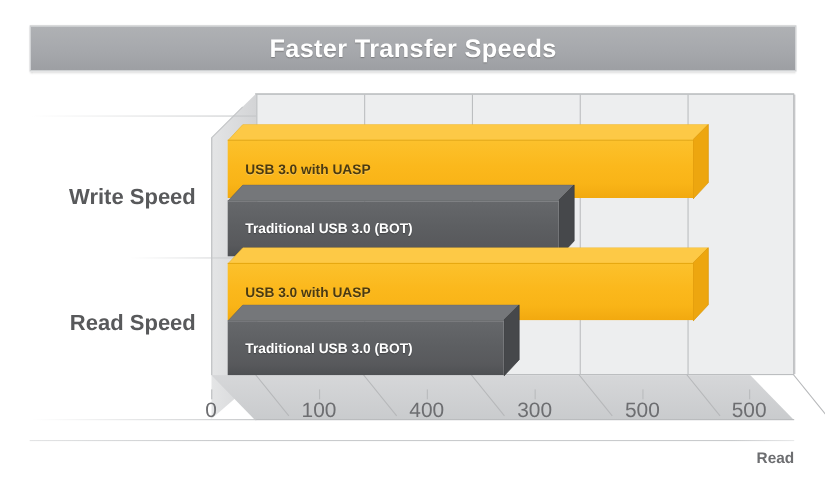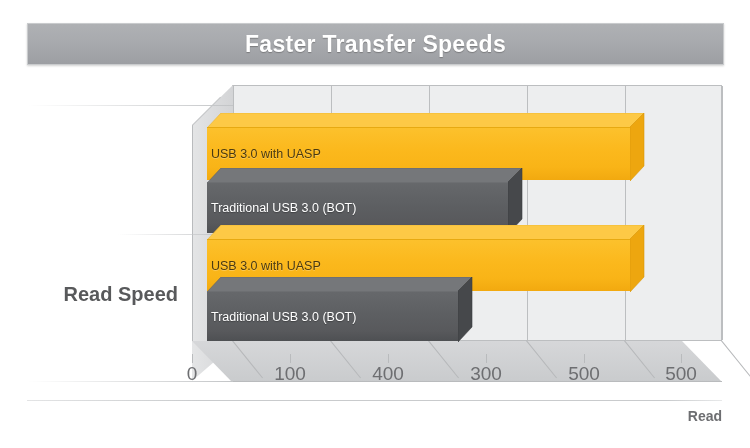--- a/index.html
+++ b/index.html
@@ -70,21 +70,21 @@
   }
 
   
   .bar{position:absolute;}
   .bar .front{
     position:absolute;left:0;top:0;height:100%;width:100%;
     box-sizing:border-box;
     display:flex;align-items:center;
   }
   .bar-label{
-    font-size:12.5px;font-weight:normal;white-space:nowrap;padding-left:4px;
+    font-size:12.5px;font-weight:bold;white-space:nowrap;padding-left:16px;
   }
 
   .bar.yellow .front{
     background:linear-gradient(to bottom,#fcc12c 0%,#fbb81c 45%,#f9b417 75%,#f2a90f 100%);
     border-top:1px solid #e7a911;
   }
   .bar.yellow .bar-label{color:#4b3a10;text-shadow:0 1px 0 rgba(255,255,255,.25);}
 
   .bar.gray .front{
     background:linear-gradient(to bottom,#66686b 0%,#5d5f62 45%,#58595c 80%,#4e5053 100%);
@@ -195,20 +195,21 @@
         <polygon points="14,0 265,0 251,15 0,15" fill="#75777a" stroke="#5f6164" stroke-width="0.6"></polygon>
       </svg>
       <svg class="sideface" style="left:251px;top:-14px;width:15px;height:65px" viewBox="0 0 15 65" preserveAspectRatio="none">
         <polygon points="0,14 14,0 14,50 0,65" fill="#46484b" stroke="#3b3d40" stroke-width="0.6"></polygon>
       </svg>
       <div class="front">
         <span class="bar-label">Traditional USB 3.0 (BOT)</span>
       </div>
     </div>
 
+    <div class="cat-label" style="top:168px;">Write Speed</div>
     <div class="cat-label" style="top:283px;margin-left:47px;">Read Speed</div>
 
     <div class="tick" style="left:192px"></div>
     <div class="tick" style="left:290px"></div>
     <div class="tick" style="left:388px"></div>
     <div class="tick" style="left:486px"></div>
     <div class="tick" style="left:584px"></div>
     <div class="tick" style="left:681px"></div>
 
     <div class="tick-label" style="left:162px">0</div>

